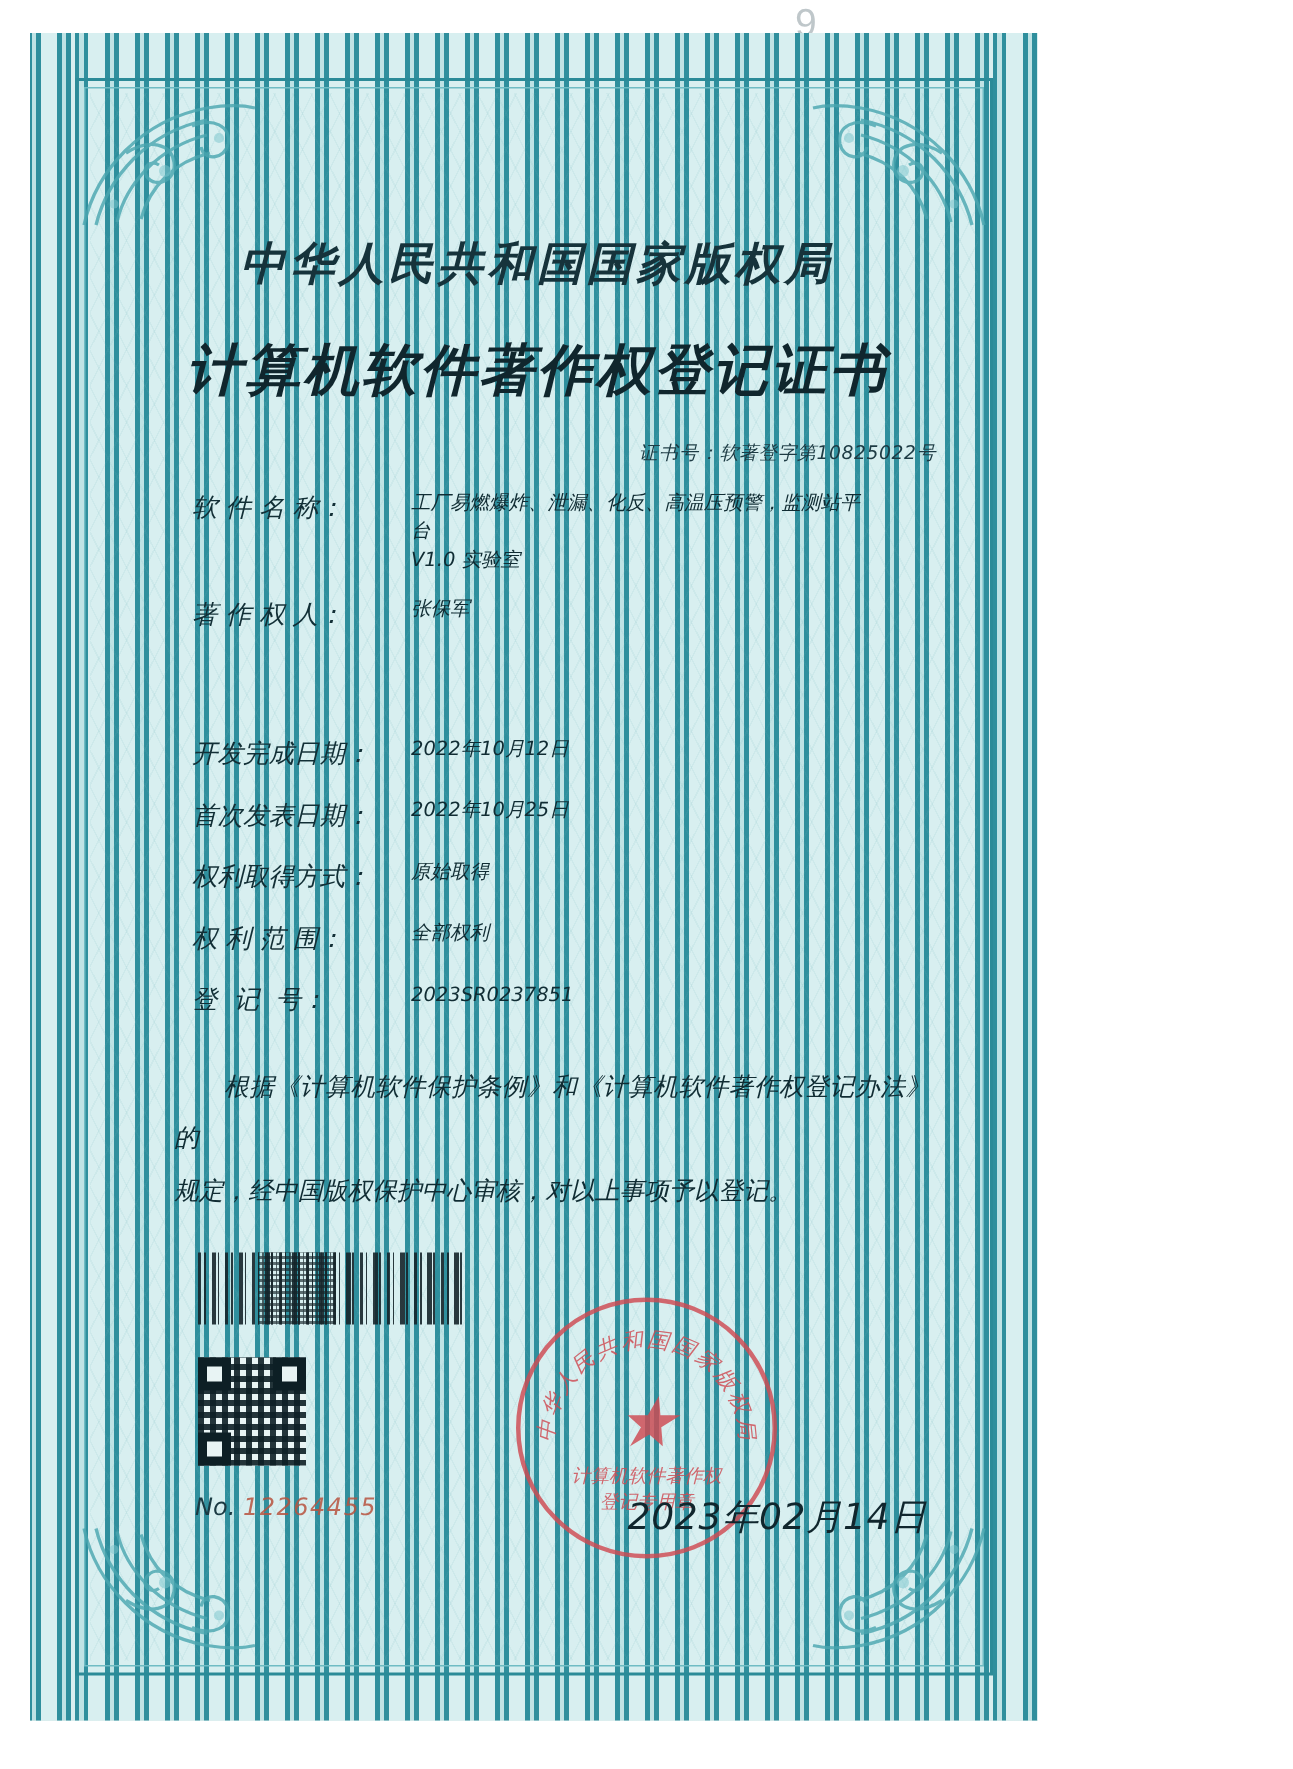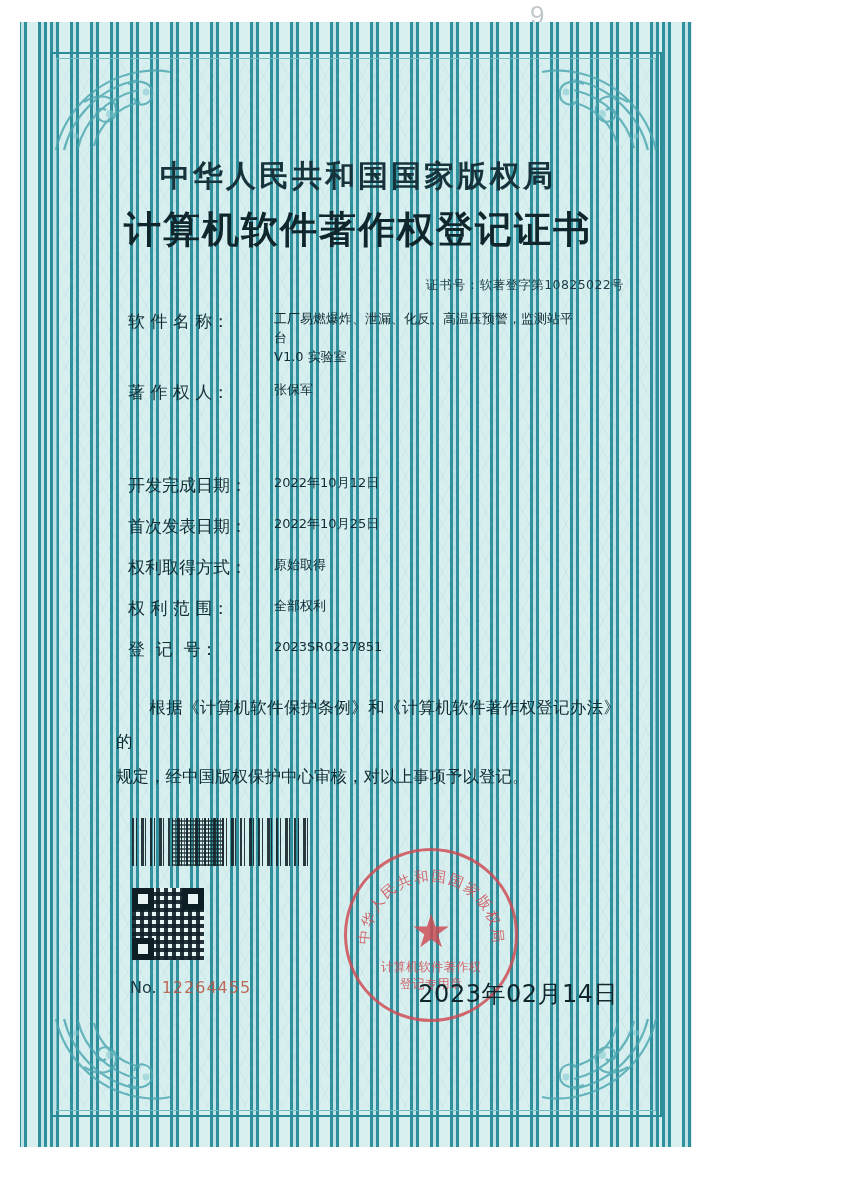--- a/index.html
+++ b/index.html
@@ -38,20 +38,21 @@
   
   .sheet {
     position: absolute;
     left: 20px;
     top: 22px;
     width: 672px;
     height: 1125px;
     background:
       radial-gradient(ellipse at 30% 20%, #e9f6f6 0%, #e2f1f1 45%, #dcecec 100%);
     box-shadow: inset 0 0 40px rgba(120,170,170,.25);
+    font-style: italic;
   }
 
   
   .border-frame {
     position: absolute;
     inset: 0;
     padding: 0;
     box-sizing: border-box;
     border: 30px solid transparent;
     background:
@@ -113,21 +114,21 @@
     color: #16333b;
     margin-top: 78px;
   }
   .title-main {
     text-align: center;
     font-family: "DejaVu Serif", serif;
     font-weight: bold;
     font-size: 37px;
     letter-spacing: 2px;
     color: #10262d;
-    margin-top: 8px;
+    margin-top: 25px;
   }
 
   .cert-no {
     margin-top: 22px;
     text-align: right;
     padding-right: 12px;
     font-family: "DejaVu Sans", sans-serif;
     font-size: 12.5px;
     color: #1d3b44;
     letter-spacing: .4px;

